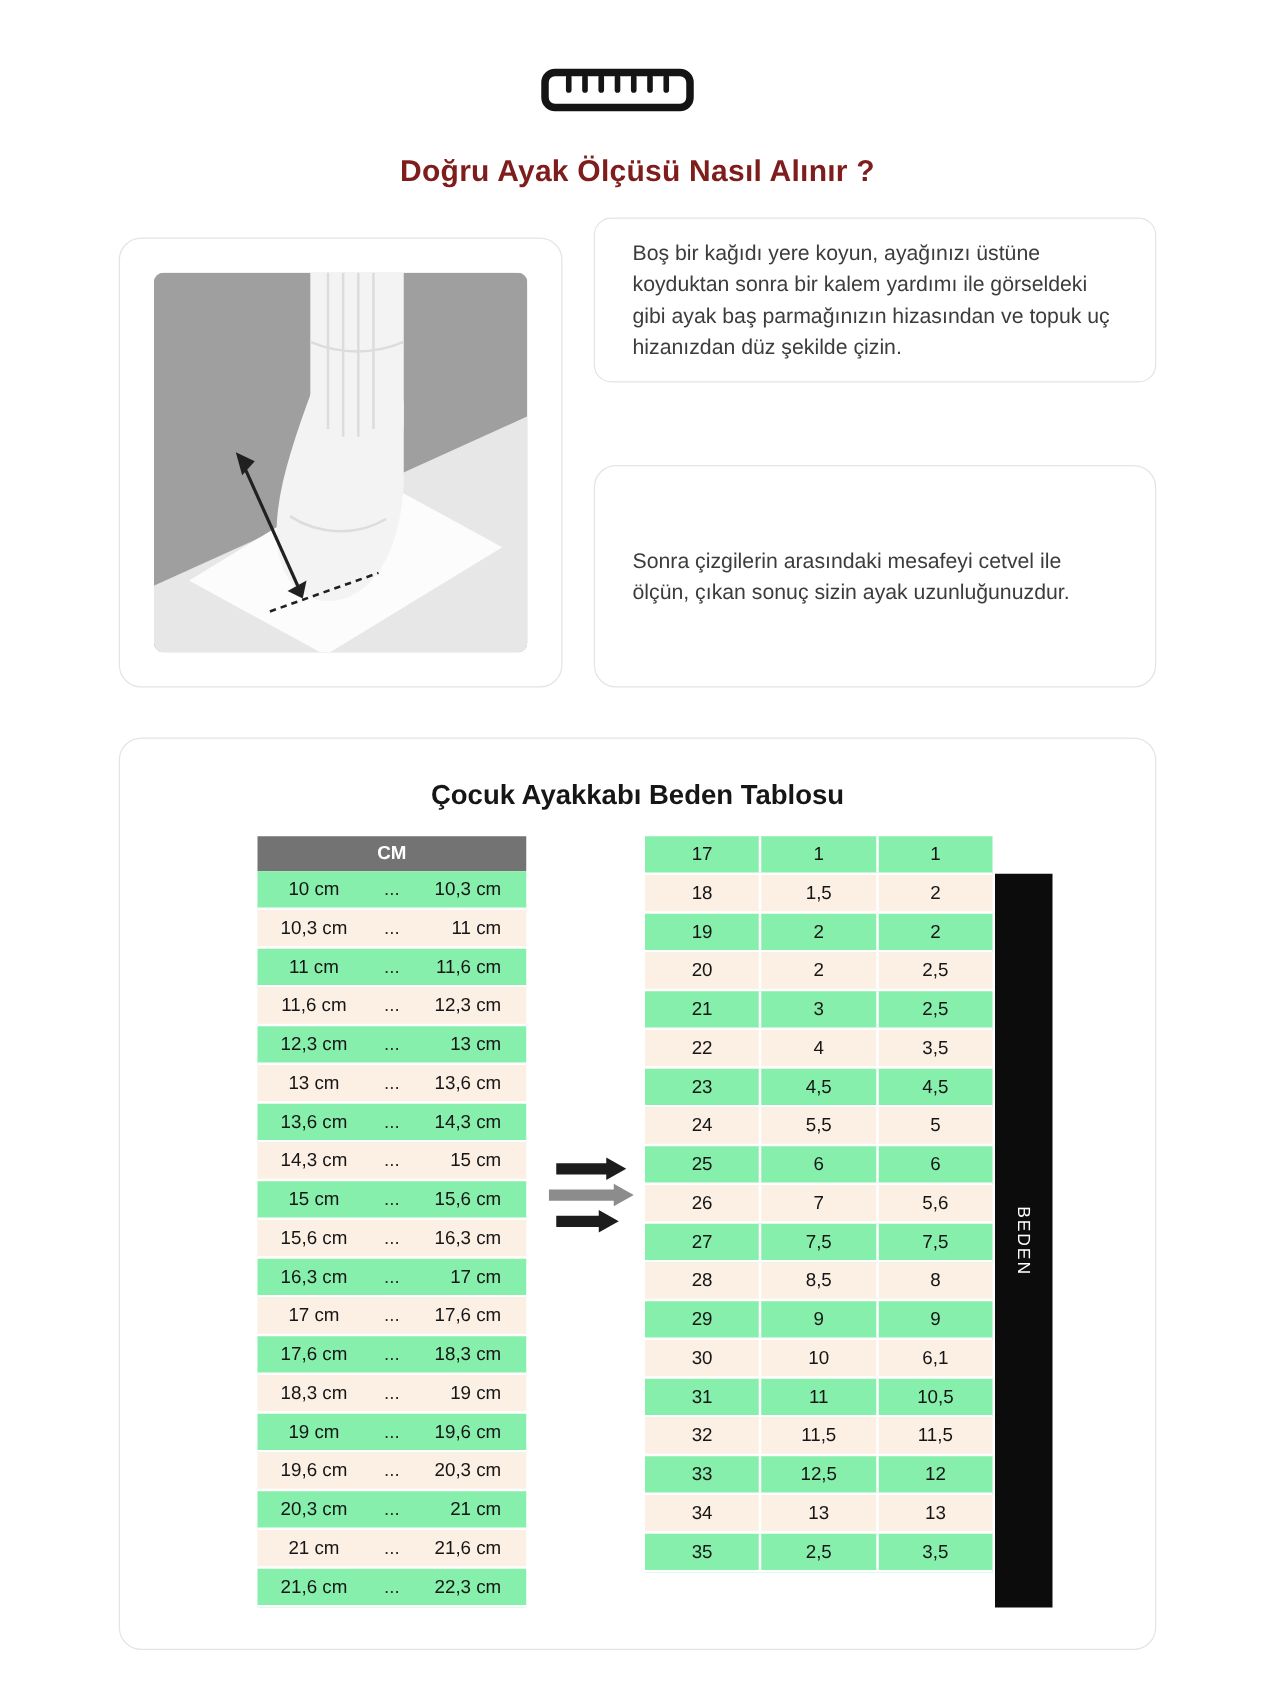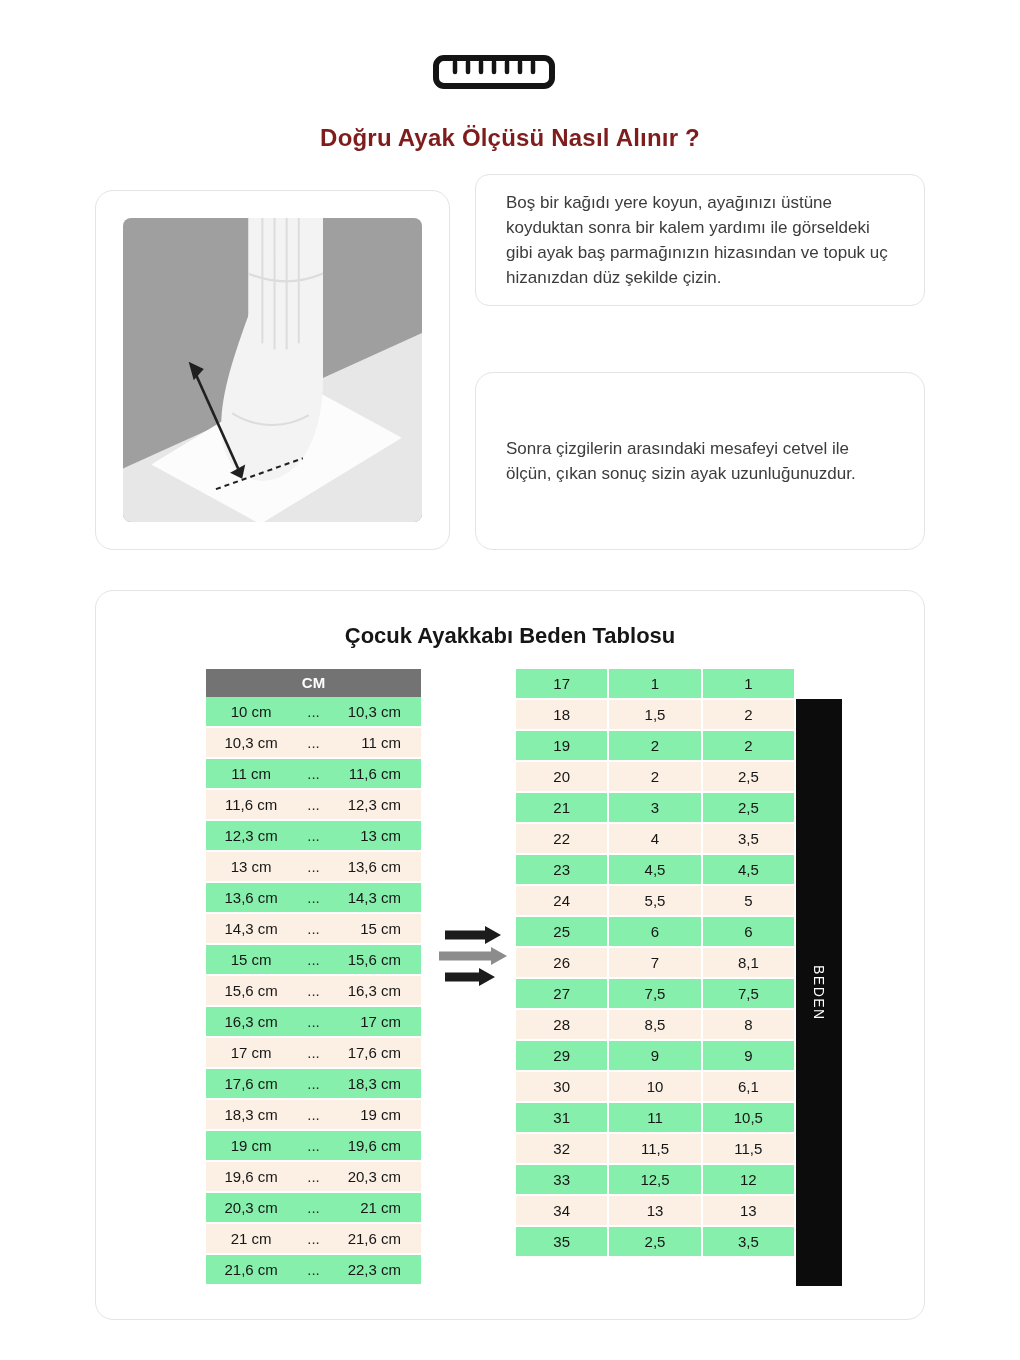--- a/index.html
+++ b/index.html
@@ -283,21 +283,21 @@
           <span class="cell">5</span>
         </div>
         <div class="trow size-row">
           <span class="cell">25</span>
           <span class="cell">6</span>
           <span class="cell">6</span>
         </div>
         <div class="trow size-row alt">
           <span class="cell">26</span>
           <span class="cell">7</span>
-          <span class="cell">8,1</span>
+          <span class="cell">5,6</span>
         </div>
         <div class="trow size-row">
           <span class="cell">27</span>
           <span class="cell">7,5</span>
           <span class="cell">7,5</span>
         </div>
         <div class="trow size-row alt">
           <span class="cell">28</span>
           <span class="cell">8,5</span>
           <span class="cell">8</span>

